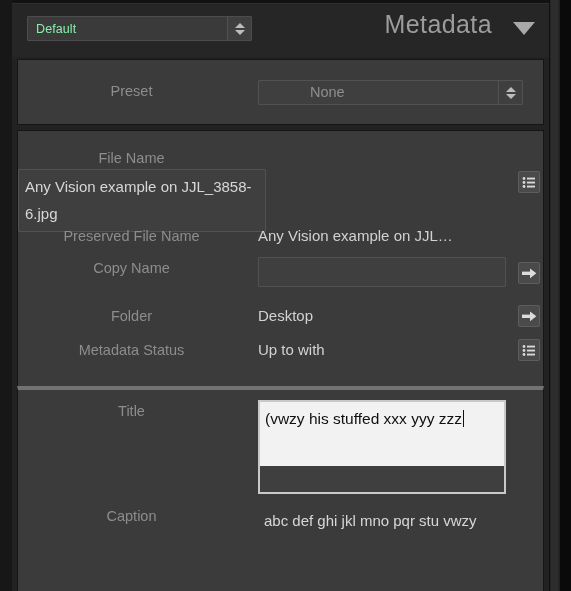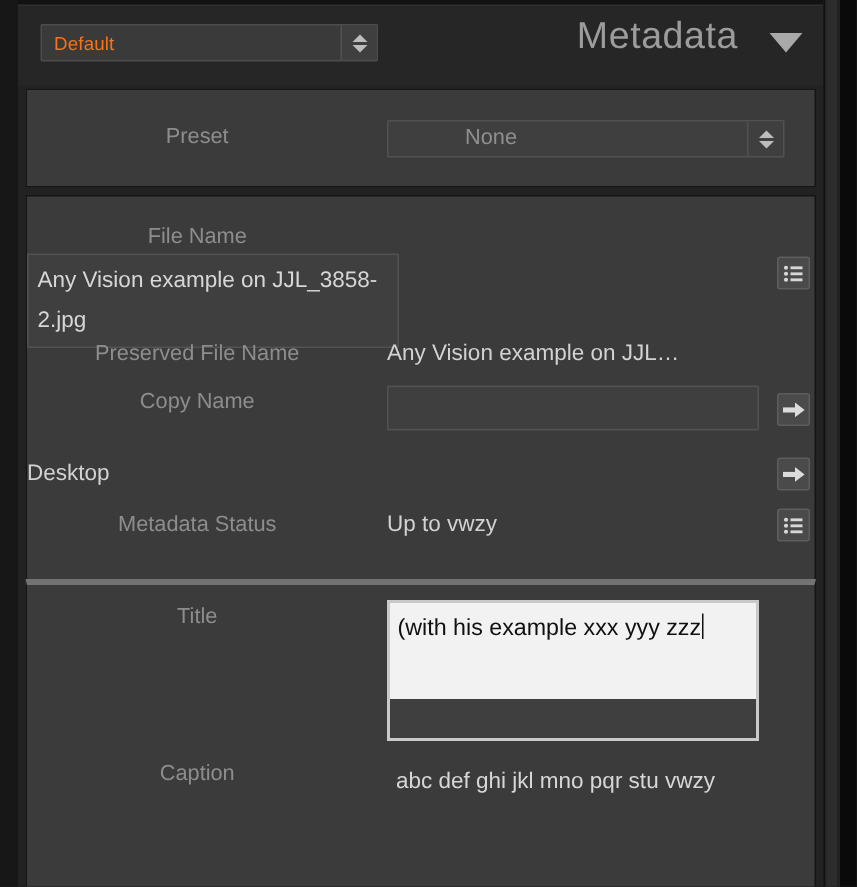--- a/index.html
+++ b/index.html
@@ -80,21 +80,21 @@
     border: 1px solid #4c4c4c;
     border-radius: 1px;
     box-sizing: border-box;
     display: flex;
     align-items: center;
   }
   .preset-select .sel-text {
     flex: 1;
     padding-left: 8px;
     font-size: 12.5px;
-    color: #f97316;
+    color: #86efac;
     letter-spacing: .1px;
     white-space: nowrap;
     overflow: hidden;
   }
   .stepper {
     width: 23px;
     height: 23px;
     background: #3f3f3f;
     border-left: 1px solid #515151;
     display: flex;
@@ -306,21 +306,21 @@
             <span class="dn"></span>
           </span>
         </div>
       </div>
     </div>
 
     <div class="section" id="sec-main">
 
       <div class="row" id="row-filename">
         <div class="row-label">File Name</div>
-        <div class="field-box" id="filename-field">Any Vision example  on JJL_3858-2.jpg</div>
+        <div class="field-box" id="filename-field">Any Vision example  on JJL_3858-6.jpg</div>
       </div>
       <div class="icon-btn" style="left:500px; top:40px;">
         <svg class="ico-list" width="14" height="13" viewBox="0 0 14 13" aria-hidden="true">
           <circle cx="2" cy="2.5" r="1.4" fill="#d8d8d8"></circle>
           <rect x="5" y="1.6" width="8" height="1.9" fill="#d8d8d8"></rect>
           <circle cx="2" cy="6.5" r="1.4" fill="#d8d8d8"></circle>
           <rect x="5" y="5.6" width="8" height="1.9" fill="#d8d8d8"></rect>
           <circle cx="2" cy="10.5" r="1.4" fill="#d8d8d8"></circle>
           <rect x="5" y="9.6" width="8" height="1.9" fill="#d8d8d8"></rect>
         </svg>
@@ -336,51 +336,52 @@
         <div class="field-box" id="copyname-field"></div>
       </div>
       <div class="icon-btn" style="left:500px; top:131px;">
         <svg class="ico-arrow" width="15" height="11" viewBox="0 0 15 11" aria-hidden="true">
           <rect x="0" y="3.6" width="9" height="3.4" fill="#dcdcdc"></rect>
           <path d="M8 0.4 L14.4 5.3 L8 10.2 Z" fill="#dcdcdc"></path>
         </svg>
       </div>
 
       <div class="row" id="row-folder">
+        <div class="row-label">Folder</div>
         <div class="row-value">Desktop</div>
       </div>
       <div class="icon-btn" style="left:500px; top:174px;">
         <svg class="ico-arrow" width="15" height="11" viewBox="0 0 15 11" aria-hidden="true">
           <rect x="0" y="3.6" width="9" height="3.4" fill="#dcdcdc"></rect>
           <path d="M8 0.4 L14.4 5.3 L8 10.2 Z" fill="#dcdcdc"></path>
         </svg>
       </div>
 
       <div class="row" id="row-status">
         <div class="row-label">Metadata Status</div>
-        <div class="row-value">Up to vwzy</div>
+        <div class="row-value">Up to with</div>
       </div>
       <div class="icon-btn" style="left:500px; top:208px;">
         <svg class="ico-list" width="14" height="13" viewBox="0 0 14 13" aria-hidden="true">
           <circle cx="2" cy="2.5" r="1.4" fill="#d8d8d8"></circle>
           <rect x="5" y="1.6" width="8" height="1.9" fill="#d8d8d8"></rect>
           <circle cx="2" cy="6.5" r="1.4" fill="#d8d8d8"></circle>
           <rect x="5" y="5.6" width="8" height="1.9" fill="#d8d8d8"></rect>
           <circle cx="2" cy="10.5" r="1.4" fill="#d8d8d8"></circle>
           <rect x="5" y="9.6" width="8" height="1.9" fill="#d8d8d8"></rect>
         </svg>
       </div>
     </div>
 
     <div class="section" id="sec-text">
 
       <div class="row" id="row-title">
         <div class="row-label">Title</div>
         <div id="title-field">
-          <div id="title-active"><span>(with his example xxx yyy zzz</span><span class="caret"></span></div>
+          <div id="title-active"><span>(vwzy his stuffed xxx yyy zzz</span><span class="caret"></span></div>
         </div>
       </div>
 
       <div class="row" id="row-caption">
         <div class="row-label">Caption</div>
         <div class="field-box field-flat" id="caption-field">abc def ghi jkl mno pqr stu vwzy</div>
       </div>
     </div>
 
   </div>

